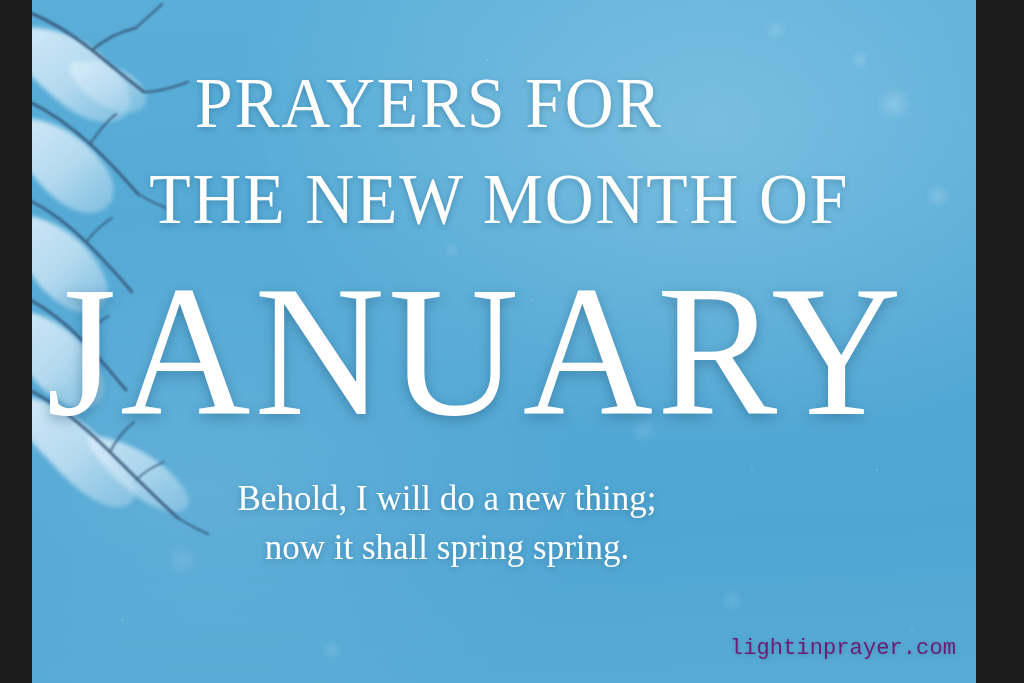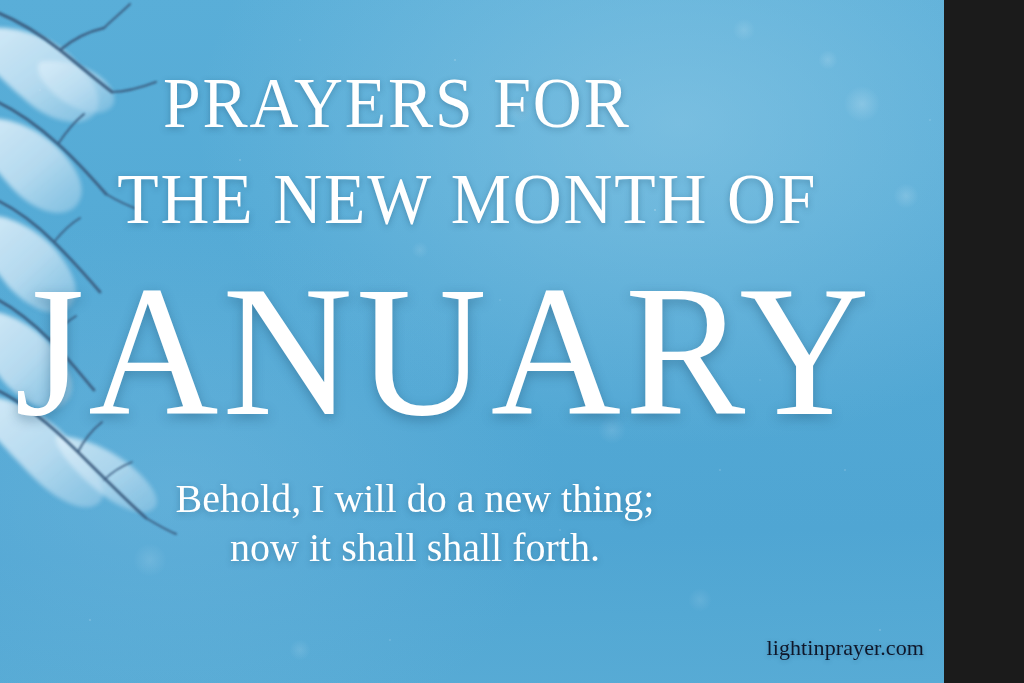--- a/index.html
+++ b/index.html
@@ -11,20 +11,21 @@
 
   #poster {
     position: relative;
     width: 944px;
     height: 683px;
     overflow: hidden;
     font-family: "Liberation Serif", "DejaVu Serif", serif;
     
     background-color: #53a9d6;
     user-select: none;
+    margin-left: 32px;
   }
 
   
   .bg-layer {
     position: absolute;
     inset: 0;
     pointer-events: none;
   }
 
   
@@ -140,37 +141,37 @@
     padding-right: 140px;
     text-shadow: 0 4px 12px rgba(28,78,110,0.40);
   }
 
   .verse {
     position: absolute;
     top: 474px;
     left: 16px;
     right: 0;
     text-align: center;
-    font-size: 40px;
+    font-size: 35px;
     line-height: 49px;
     color: #ffffff;
     text-shadow: 0 2px 6px rgba(28,78,110,0.35);
     padding-right: 130px;
   }
 
   .verse div { white-space: nowrap; }
 
   .site-url {
     position: absolute;
     right: 20px;
     bottom: 22px;
-    font-family: Liberation Serif, serif;
+    font-family: Liberation Mono, monospace;
     font-size: 22px;
     letter-spacing: 0.1px;
-    color: #0f172a;
+    color: #701a75;
     text-shadow: 0 1px 4px rgba(28,78,110,0.35);
   }
 </style>
 </head>
 <body>
 
 <div id="poster">
 
   <div class="bg-layer bg-sky"></div>
   <div class="bg-layer bg-bokeh"></div>
@@ -225,19 +226,19 @@
   <div class="poster-text">
 
     <div class="headline line-1">PRAYERS FOR</div>
 
     <div class="headline line-2">THE NEW MONTH OF</div>
 
     <div class="headline line-3">JANUARY</div>
 
     <div class="verse">
       <div>Behold, I will do a new thing;</div>
-      <div>now it shall shall forth.</div>
+      <div>now it shall spring spring.</div>
     </div>
 
     <div class="site-url">lightinprayer.com</div>
 
   </div>
 </div>
 
 </body></html>

